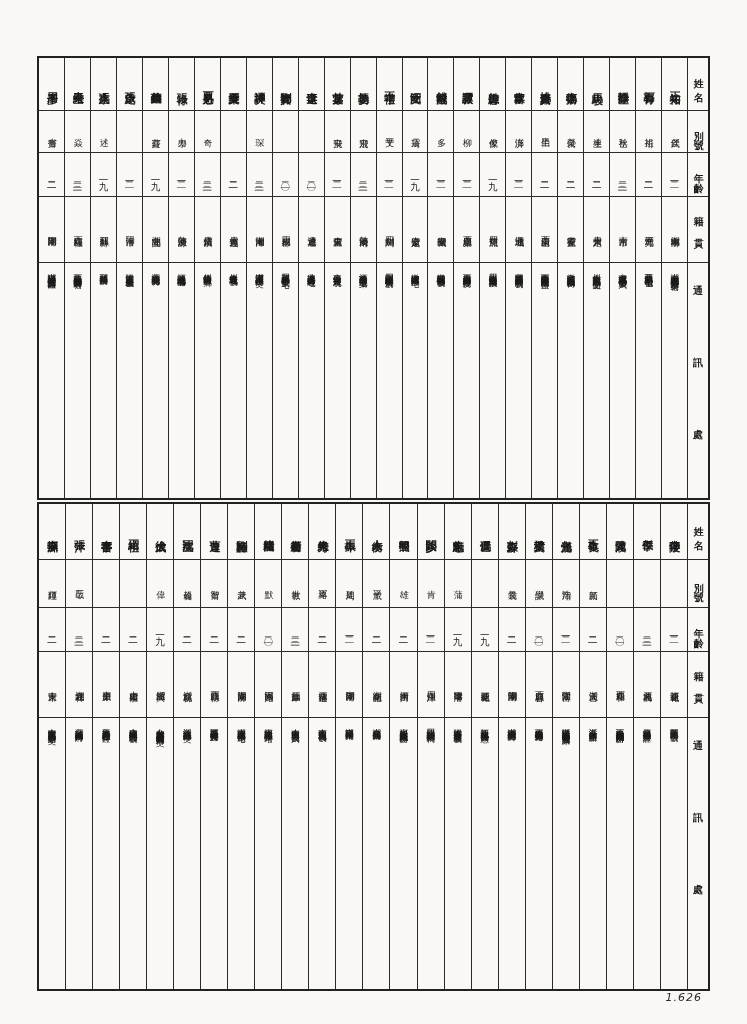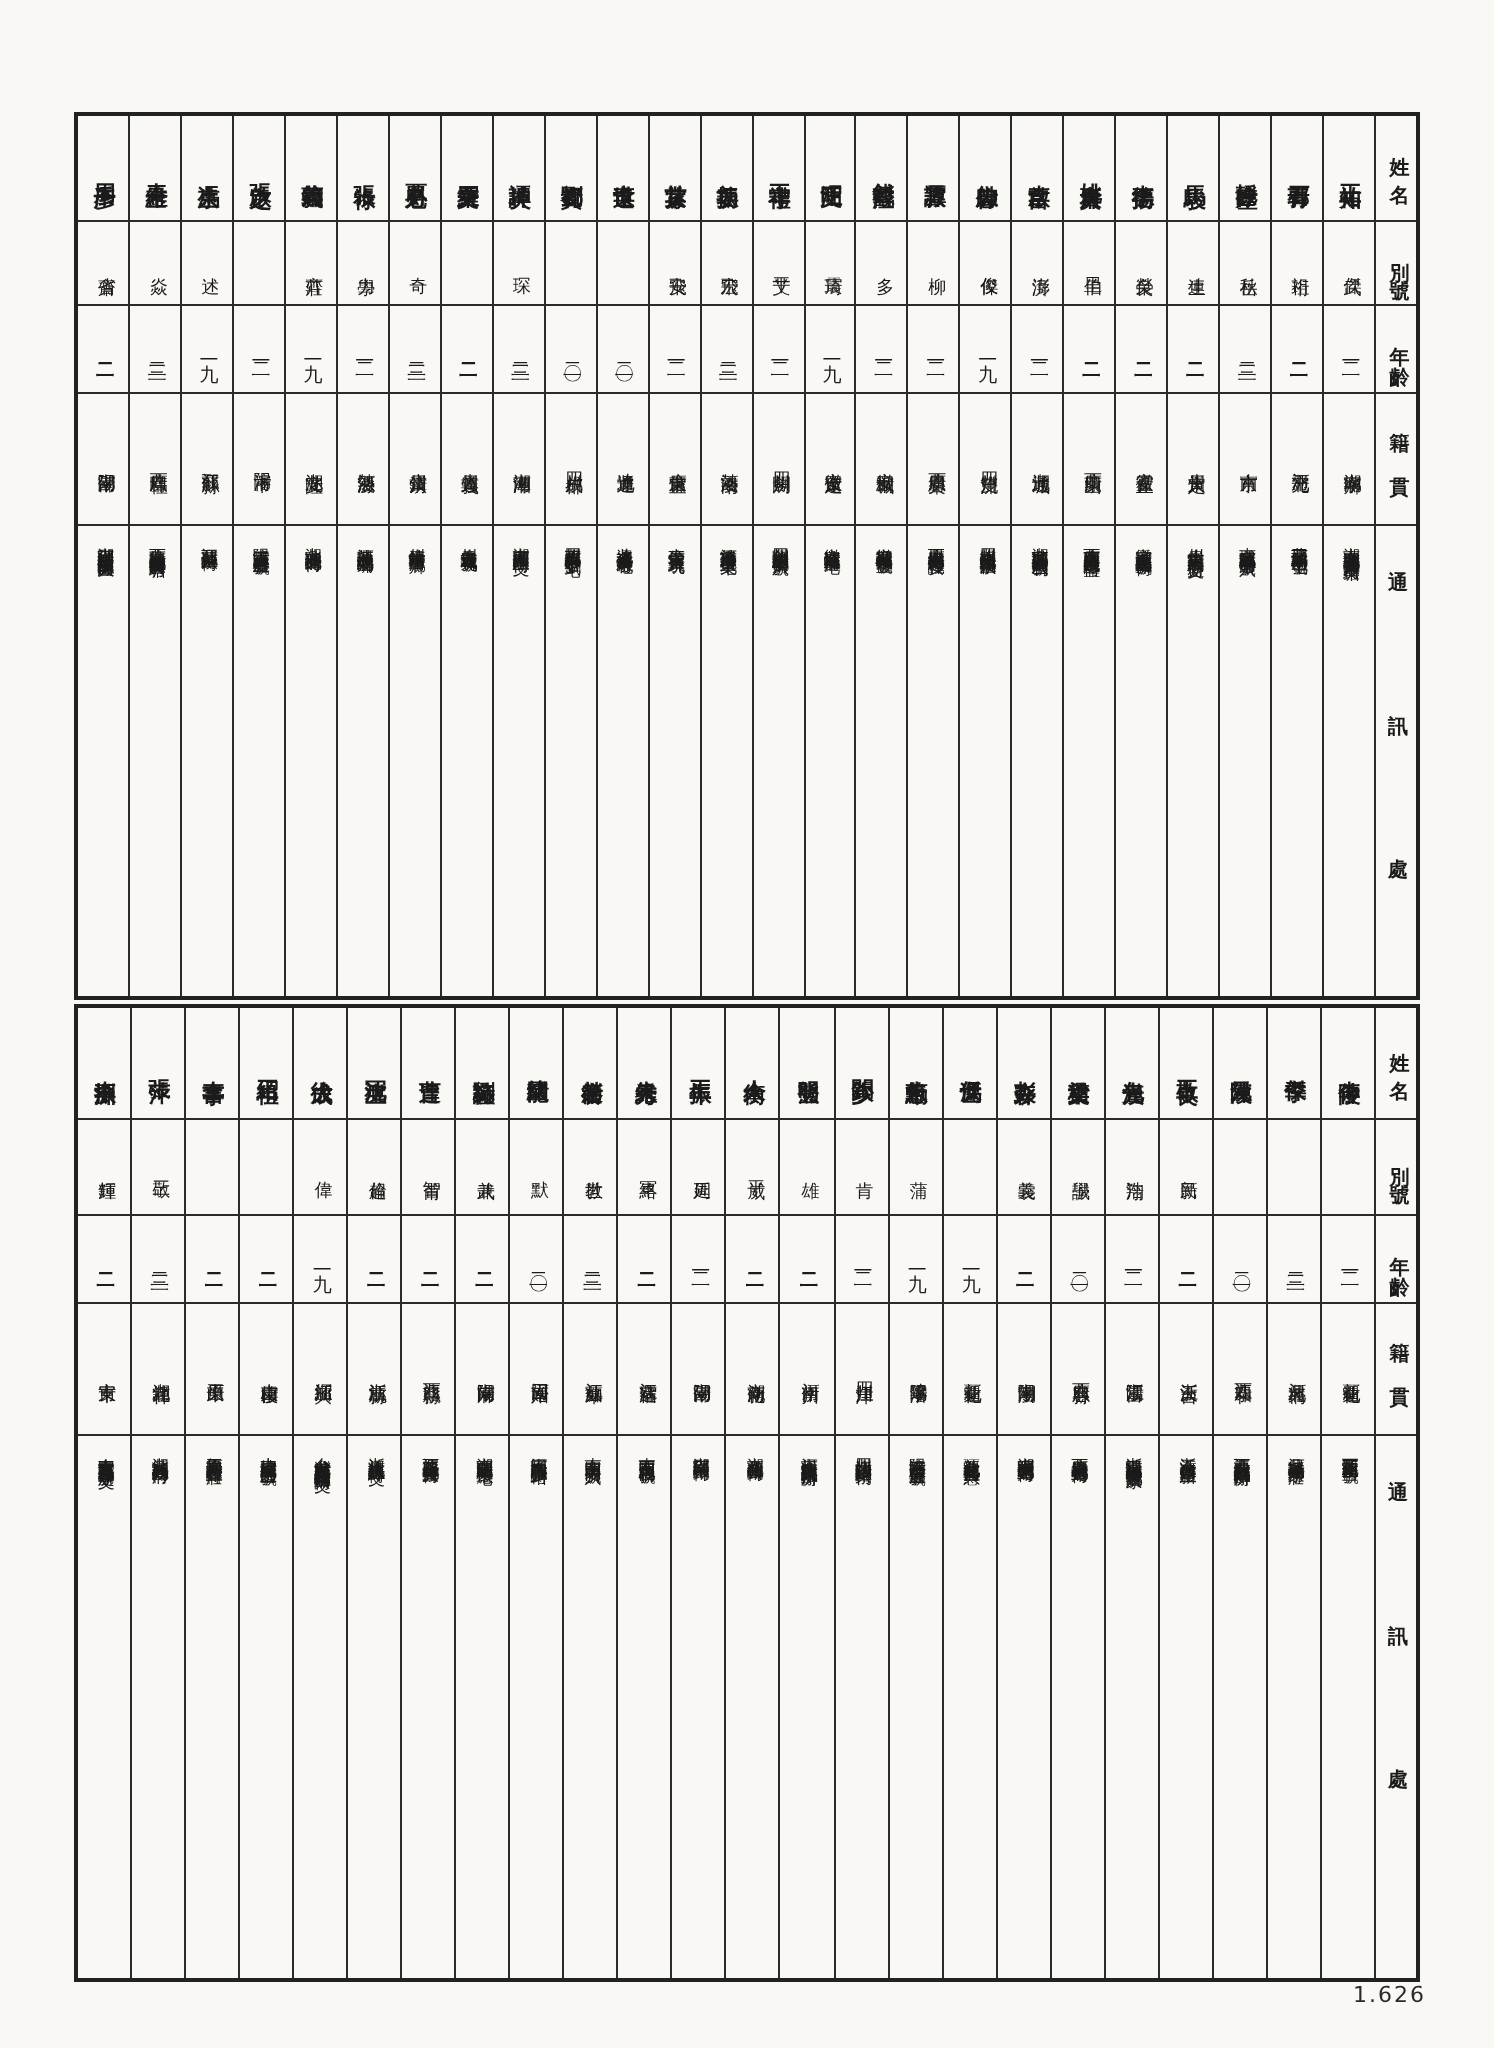--- a/index.html
+++ b/index.html
@@ -70,24 +70,25 @@
   
   .header-col .vtext{font-size:10px;font-weight:700;}
   .hs-name{letter-spacing:14px;}
   .hs-alias{letter-spacing:9px;}
   .hs-age{letter-spacing:10px;}
   .hs-origin{letter-spacing:22px;}
   .hs-address{letter-spacing:72px;}
   .header-col .cell-address{align-items:flex-start;padding-top:14px;}
   .page-number{
     position:absolute;
-    right:34px;top:991px;
+    right:45px;top:991px;
     font-size:11px;
     letter-spacing:1px;
     color:#2a2a2a;
+    font-style:italic;
   }
 </style>
 </head>
 <body>
 
 <div class="page">
 
   <div class="sheet-table table-top" id="table-top">
     <div class="col header-col">
       <div class="cell cell-name">

